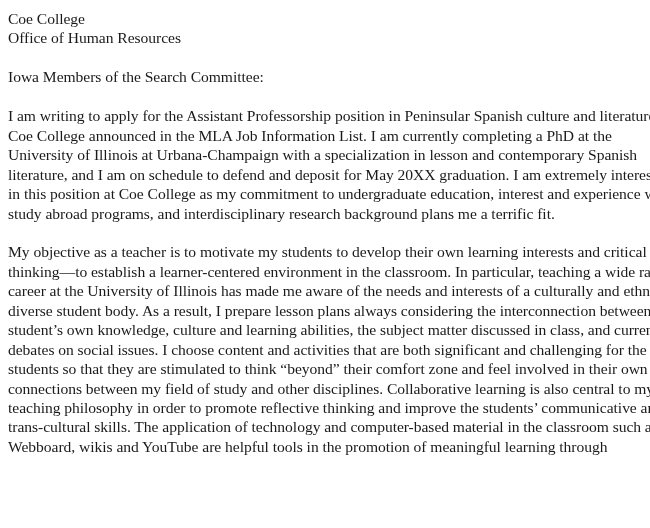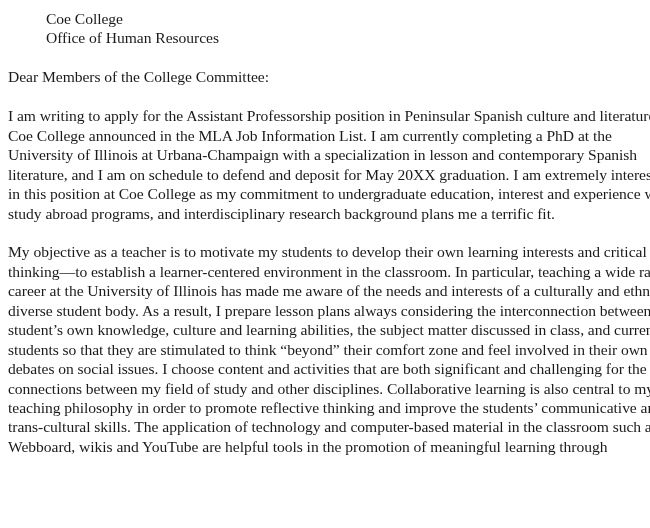--- a/index.html
+++ b/index.html
@@ -20,57 +20,56 @@
       width: 642px;
       font-family: "Liberation Serif", "DejaVu Serif", serif;
       font-size: 15.6px;
       line-height: 19.45px;
       color: #1a1a1a;
       letter-spacing: -0.05px;
     }
     .addr-line {
       display: block;
       white-space: nowrap;
-      margin-left: 38px;
     }
     .block {
       margin: 0 0 19.45px 0;
     }
     .line {
       display: block;
       white-space: nowrap;
     }
   </style>
 </head>
 <body>
 
 <div class="page">
   <div class="block">
     <span class="addr-line">Coe College</span>
     <span class="addr-line">Office of Human Resources</span>
   </div>
 
-  <div class="block">Dear Members of the College Committee:</div>
+  <div class="block">Iowa Members of the Search Committee:</div>
 
   <div class="block">
     <span class="line">I am writing to apply for the Assistant Professorship position in Peninsular Spanish culture and literature at</span>
     <span class="line">Coe College announced in the MLA Job Information List. I am currently completing a PhD at the</span>
     <span class="line">University of Illinois at Urbana-Champaign with a specialization in lesson and contemporary Spanish</span>
     <span class="line">literature, and I am on schedule to defend and deposit for May 20XX graduation.  I am extremely interested</span>
     <span class="line">in this position at Coe College as my commitment to undergraduate education, interest and experience with</span>
     <span class="line">study abroad programs, and interdisciplinary research background plans me a terrific fit.</span>
   </div>
 
   <div class="block">
     <span class="line">My objective as a teacher is to motivate my students to develop their own learning interests and critical</span>
     <span class="line">thinking—to establish a learner-centered environment in the classroom. In particular, teaching a wide range</span>
     <span class="line">career at the University of Illinois has made me aware of the needs and interests of a culturally and ethnically</span>
     <span class="line">diverse student body. As a result, I prepare lesson plans always considering the interconnection between the</span>
     <span class="line">student’s own knowledge, culture and learning abilities, the subject matter discussed in class, and current</span>
+    <span class="line">debates on social issues. I choose content and activities that are both significant and challenging for the</span>
     <span class="line">students so that they are stimulated to think “beyond” their comfort zone and feel involved in their own</span>
-    <span class="line">debates on social issues. I choose content and activities that are both significant and challenging for the</span>
     <span class="line">connections between my field of study and other disciplines. Collaborative learning is also central to my</span>
     <span class="line">teaching philosophy in order to promote reflective thinking and improve the students’ communicative and</span>
     <span class="line">trans-cultural skills. The application of technology and computer-based material in the classroom such as</span>
     <span class="line">Webboard, wikis and YouTube are helpful tools in the promotion of meaningful learning through</span>
 
   </div>
 </div>
 
 </body></html>

